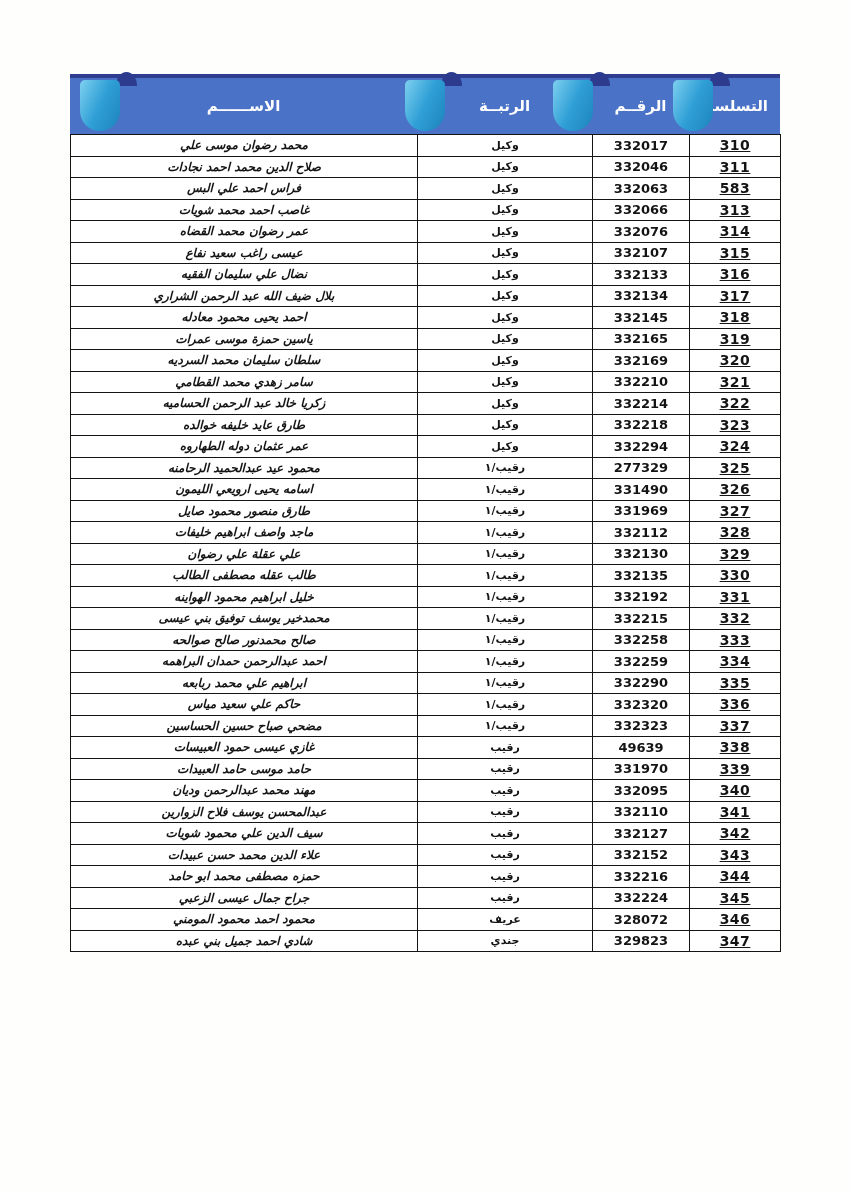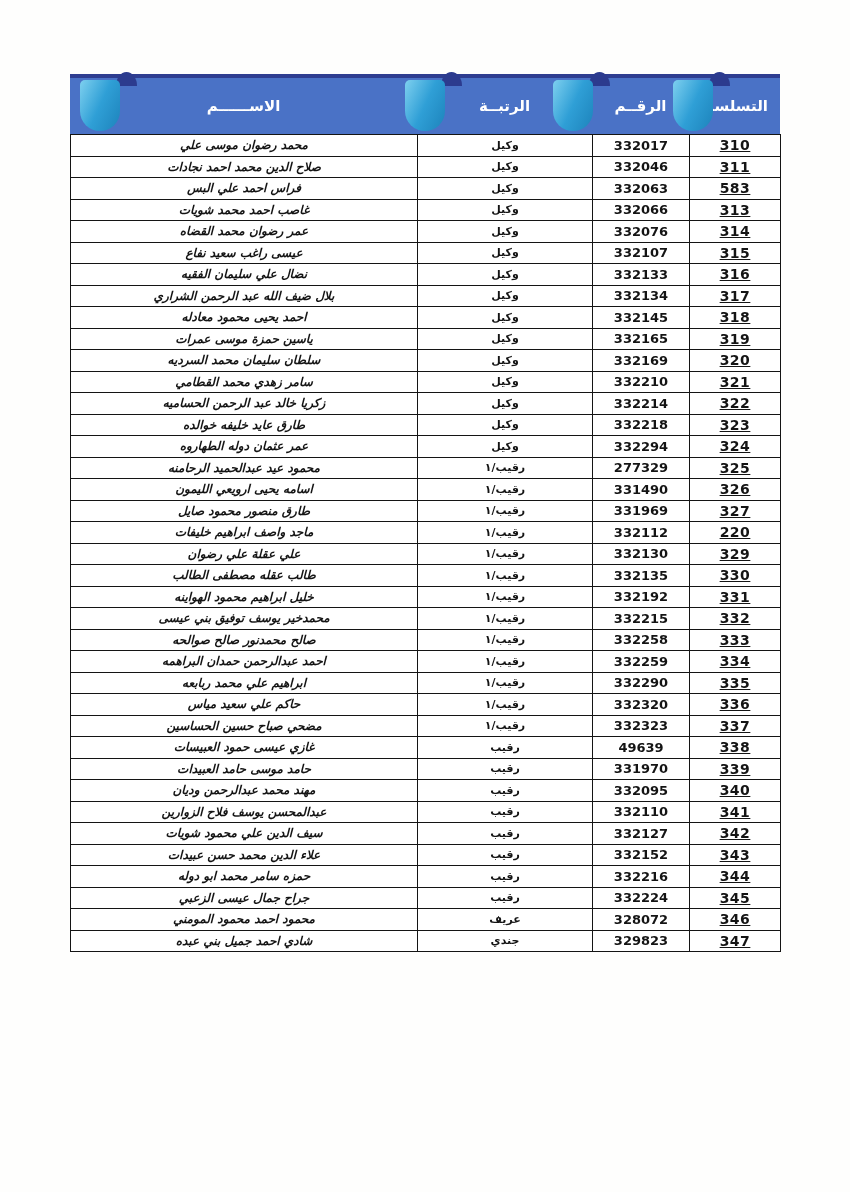--- a/index.html
+++ b/index.html
@@ -242,21 +242,21 @@
     <td class="c-rank">رقيب/١</td>
     <td class="c-name">اسامه يحيى ارويعي الليمون</td>
   </tr>
           <tr>
     <td class="c-serial">327</td>
     <td class="c-number">331969</td>
     <td class="c-rank">رقيب/١</td>
     <td class="c-name">طارق منصور محمود صايل</td>
   </tr>
           <tr>
-    <td class="c-serial">220</td>
+    <td class="c-serial">328</td>
     <td class="c-number">332112</td>
     <td class="c-rank">رقيب/١</td>
     <td class="c-name">ماجد واصف ابراهيم خليفات</td>
   </tr>
           <tr>
     <td class="c-serial">329</td>
     <td class="c-number">332130</td>
     <td class="c-rank">رقيب/١</td>
     <td class="c-name">علي عقلة علي رضوان</td>
   </tr>
@@ -341,21 +341,21 @@
           <tr>
     <td class="c-serial">343</td>
     <td class="c-number">332152</td>
     <td class="c-rank">رقيب</td>
     <td class="c-name">علاء الدين محمد حسن عبيدات</td>
   </tr>
           <tr>
     <td class="c-serial">344</td>
     <td class="c-number">332216</td>
     <td class="c-rank">رقيب</td>
-    <td class="c-name">حمزه سامر محمد ابو دوله</td>
+    <td class="c-name">حمزه مصطفى محمد ابو حامد</td>
   </tr>
           <tr>
     <td class="c-serial">345</td>
     <td class="c-number">332224</td>
     <td class="c-rank">رقيب</td>
     <td class="c-name">جراح جمال عيسى الزعبي</td>
   </tr>
           <tr>
     <td class="c-serial">346</td>
     <td class="c-number">328072</td>

